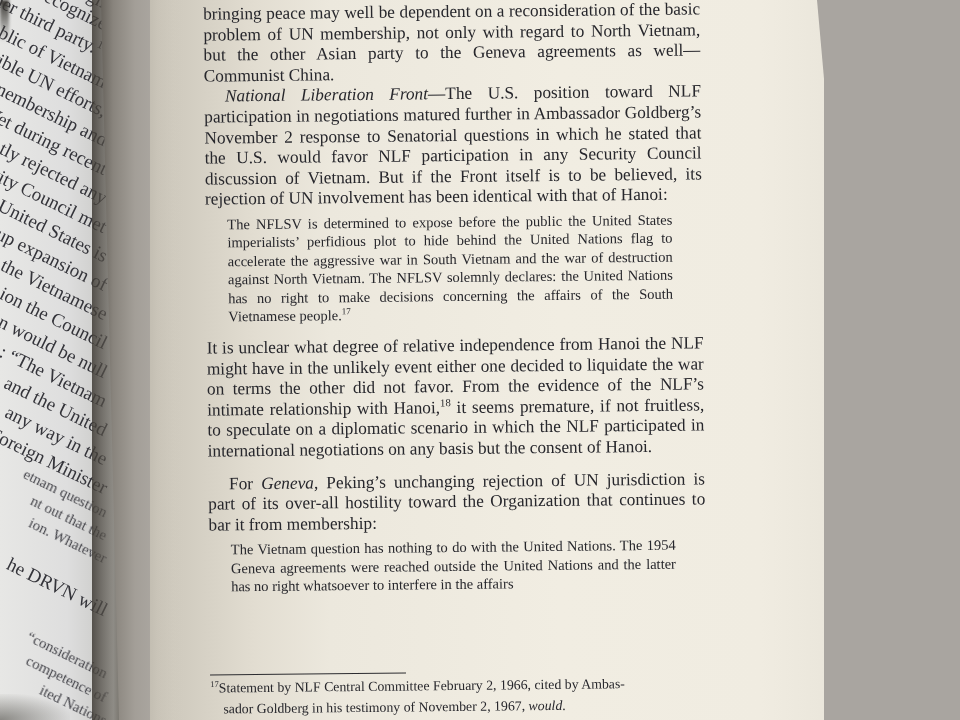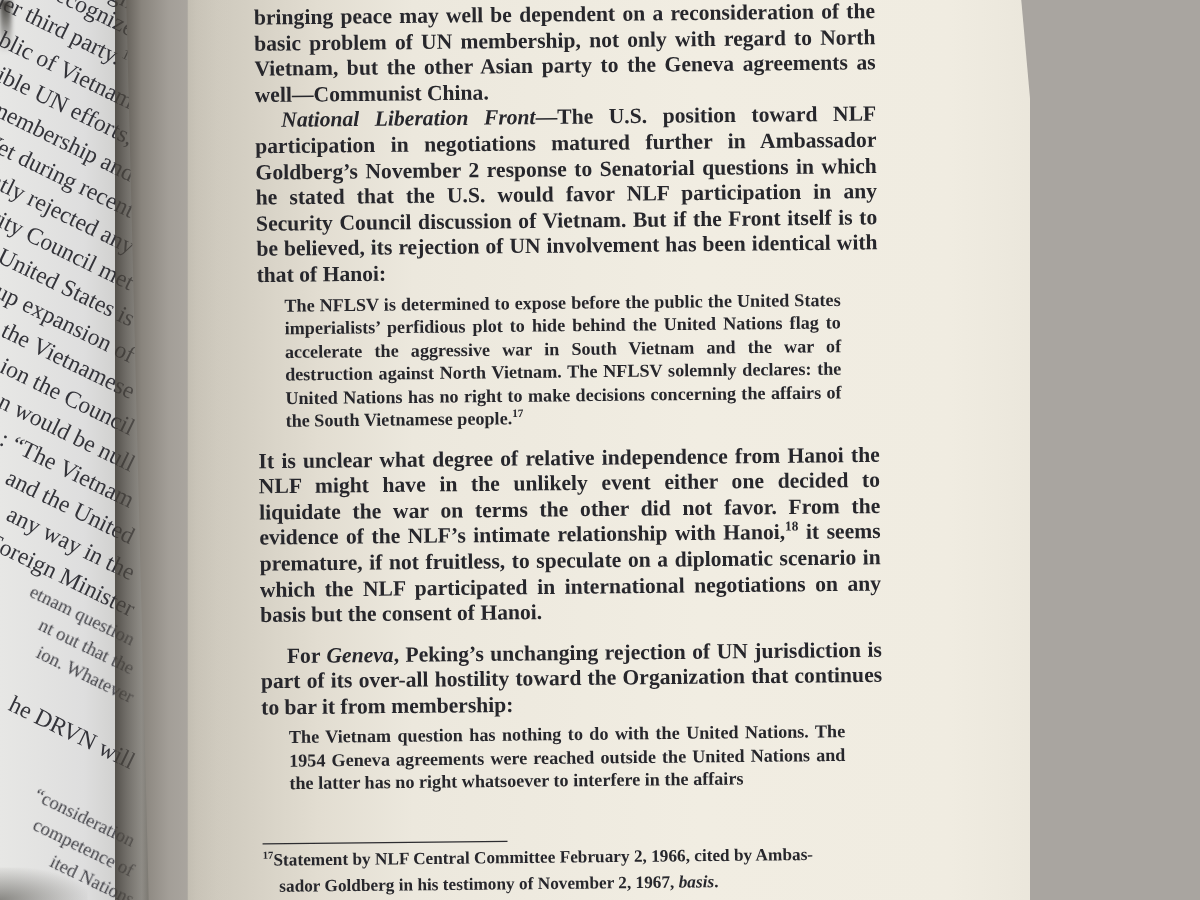--- a/index.html
+++ b/index.html
@@ -3,21 +3,21 @@
 <meta charset="utf-8">
 <style>
   html,body{margin:0;padding:0;width:960px;height:720px;overflow:hidden;
     font-family:"Liberation Serif", serif;}
   .scene{position:relative;width:960px;height:720px;overflow:hidden;background:var(--bg,#a9a5a0);}
   
   .right-page{position:absolute;left:0;top:0;width:824px;height:720px;
     clip-path:polygon(150px 0, 817px 0, 881px 720px, 150px 720px);
     background:linear-gradient(to right,
       #c9c4b8 150px, #e2ddd1 255px, #ece8dd 330px, #f1ede2 560px,
-      #f0ece1 760px, #e9e5da 845px, #dedacf 881px);font-weight:bold;}
+      #f0ece1 760px, #e9e5da 845px, #dedacf 881px);}
   .page-content{position:absolute;left:203px;top:2px;width:497px;height:760px;
     transform:rotate(-0.6deg);transform-origin:50% 0;
     color:var(--ink,#27272c);}
   .para{font-size:17.3px;line-height:20.6px;text-align:justify;margin:0;}
   .para.indent{text-indent:21px;}
   .para.spaced{margin-top:12px;}
   .quote{font-size:14.5px;line-height:18.5px;text-align:justify;
     margin:5px 0 5px 22px;padding-right:30px;}
   .blocks{position:absolute;left:0;top:0;width:497px;max-height:670px;overflow:hidden;}
   .footnote-area{position:absolute;left:0;top:670px;width:497px;}
@@ -55,21 +55,21 @@
           <div class="para indent"><span class="it">National Liberation Front</span><span>—The U.S. position toward NLF participation in negotiations matured further in Ambassador Goldberg’s November 2 response to Senatorial questions in which he stated that the U.S. would favor NLF participation in any Security Council discussion of Vietnam. But if the Front itself is to be believed, its rejection of UN involvement has been identical with that of Hanoi:</span></div>
           <div class="quote"><span>The NFLSV is determined to expose before the public the United States imperialists’ perfidious plot to hide behind the United Nations flag to accelerate the aggressive war in South Vietnam and the war of destruction against North Vietnam. The NFLSV solemnly declares: the United Nations has no right to make decisions concerning the affairs of the South Vietnamese people.</span><sup>17</sup></div>
           <div class="para spaced"><span>It is unclear what degree of relative independence from Hanoi the NLF might have in the unlikely event either one decided to liquidate the war on terms the other did not favor. From the evidence of the NLF’s intimate relationship with Hanoi,</span><sup>18</sup><span> it seems premature, if not fruitless, to speculate on a diplomatic scenario in which the NLF participated in international negotiations on any basis but the consent of Hanoi.</span></div>
           <div class="para indent spaced"><span>For </span><span class="it">Geneva</span><span>, Peking’s unchanging rejection of UN jurisdiction is part of its over-all hostility toward the Organization that continues to bar it from membership:</span></div>
           <div class="quote"><span>The Vietnam question has nothing to do with the United Nations. The 1954 Geneva agreements were reached outside the United Nations and the latter has no right whatsoever to interfere in the affairs</span></div>
         </div>
       <div class="footnote-area">
         <hr class="fn-rule">
         <div id="footnotes">
             <div class="fn-line"><sup>17</sup><span>Statement by NLF Central Committee February 2, 1966, cited by Ambas-</span></div>
-            <div class="fn-line fn-cont"><span>sador Goldberg in his testimony of November 2, 1967, </span><span class="it">basis</span><span>.</span></div>
+            <div class="fn-line fn-cont"><span>sador Goldberg in his testimony of November 2, 1967, </span><span class="it">would</span><span>.</span></div>
             <div class="fn-line"><sup>18</sup><span class="it">Viet Cong: The Organization and Tech-</span></div>
           </div>
       </div>
     </div>
   </div>
   <div class="gutter"></div>
   <div class="left-page" id="leftpage">
       <div class="frag" style="top: -8px;">oreign</div>
       <div class="frag" style="top: 14px;">ot recognize</div>
       <div class="frag" style="top: 42px;">ther third party.<sup>14</sup></div>

